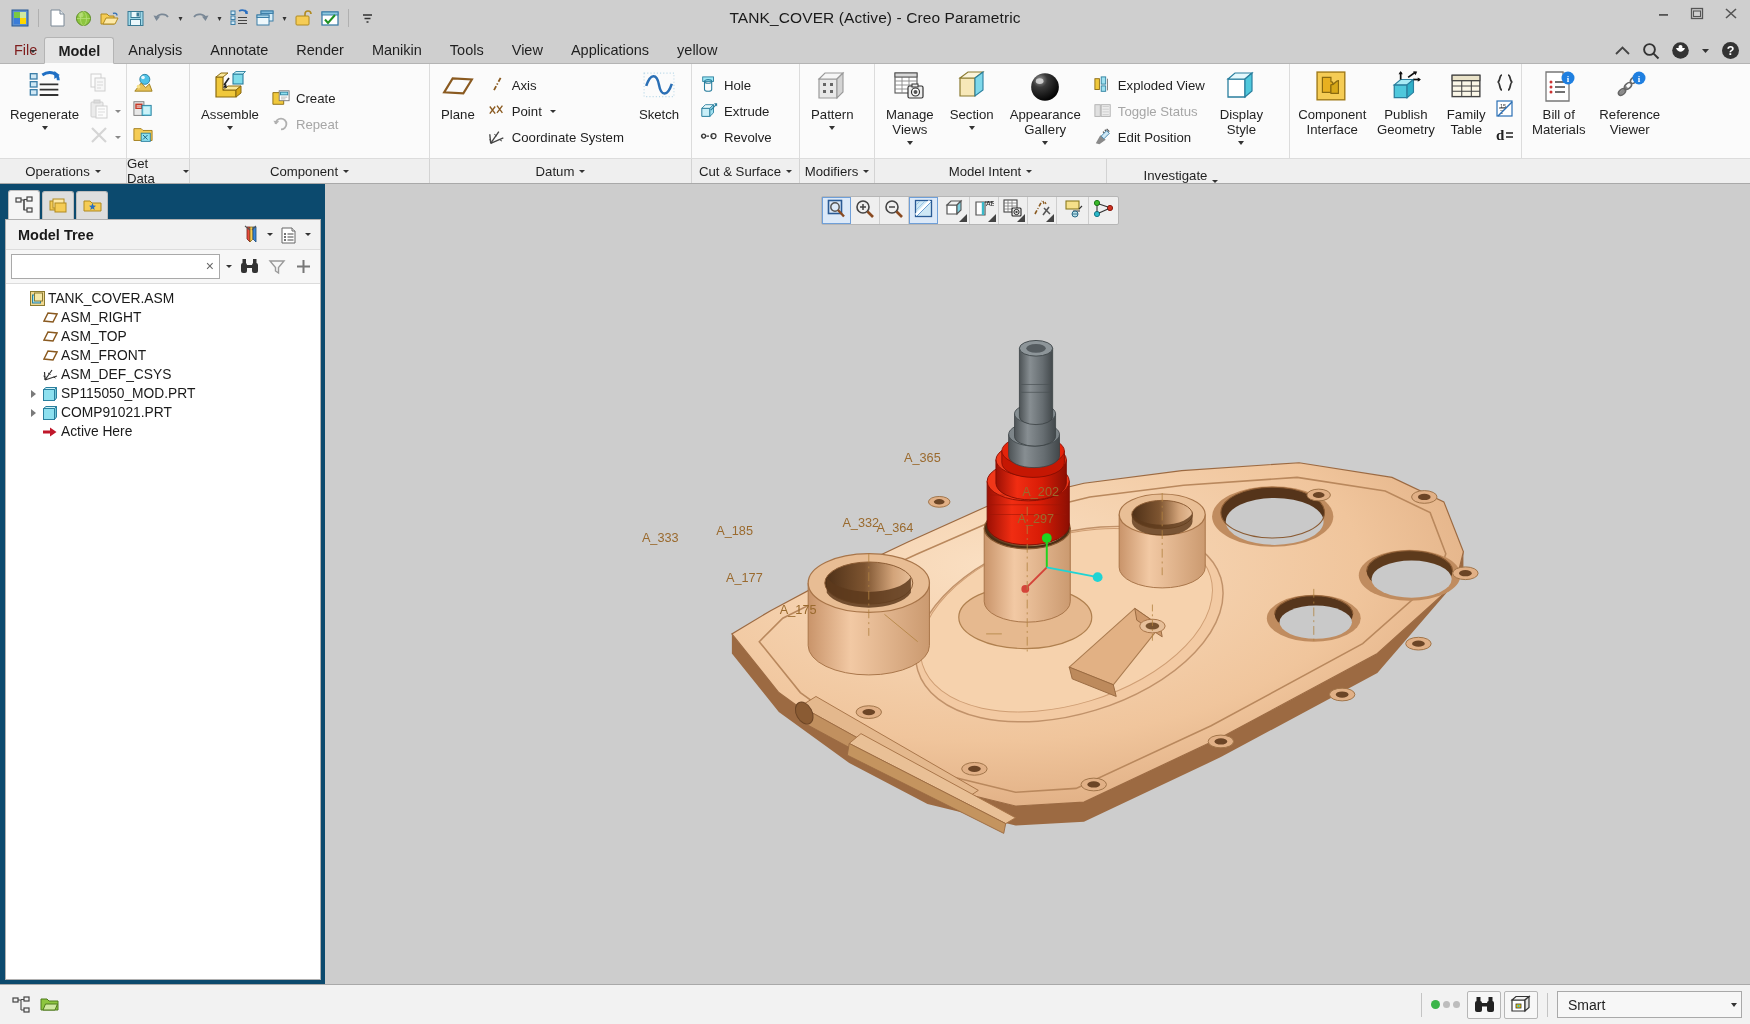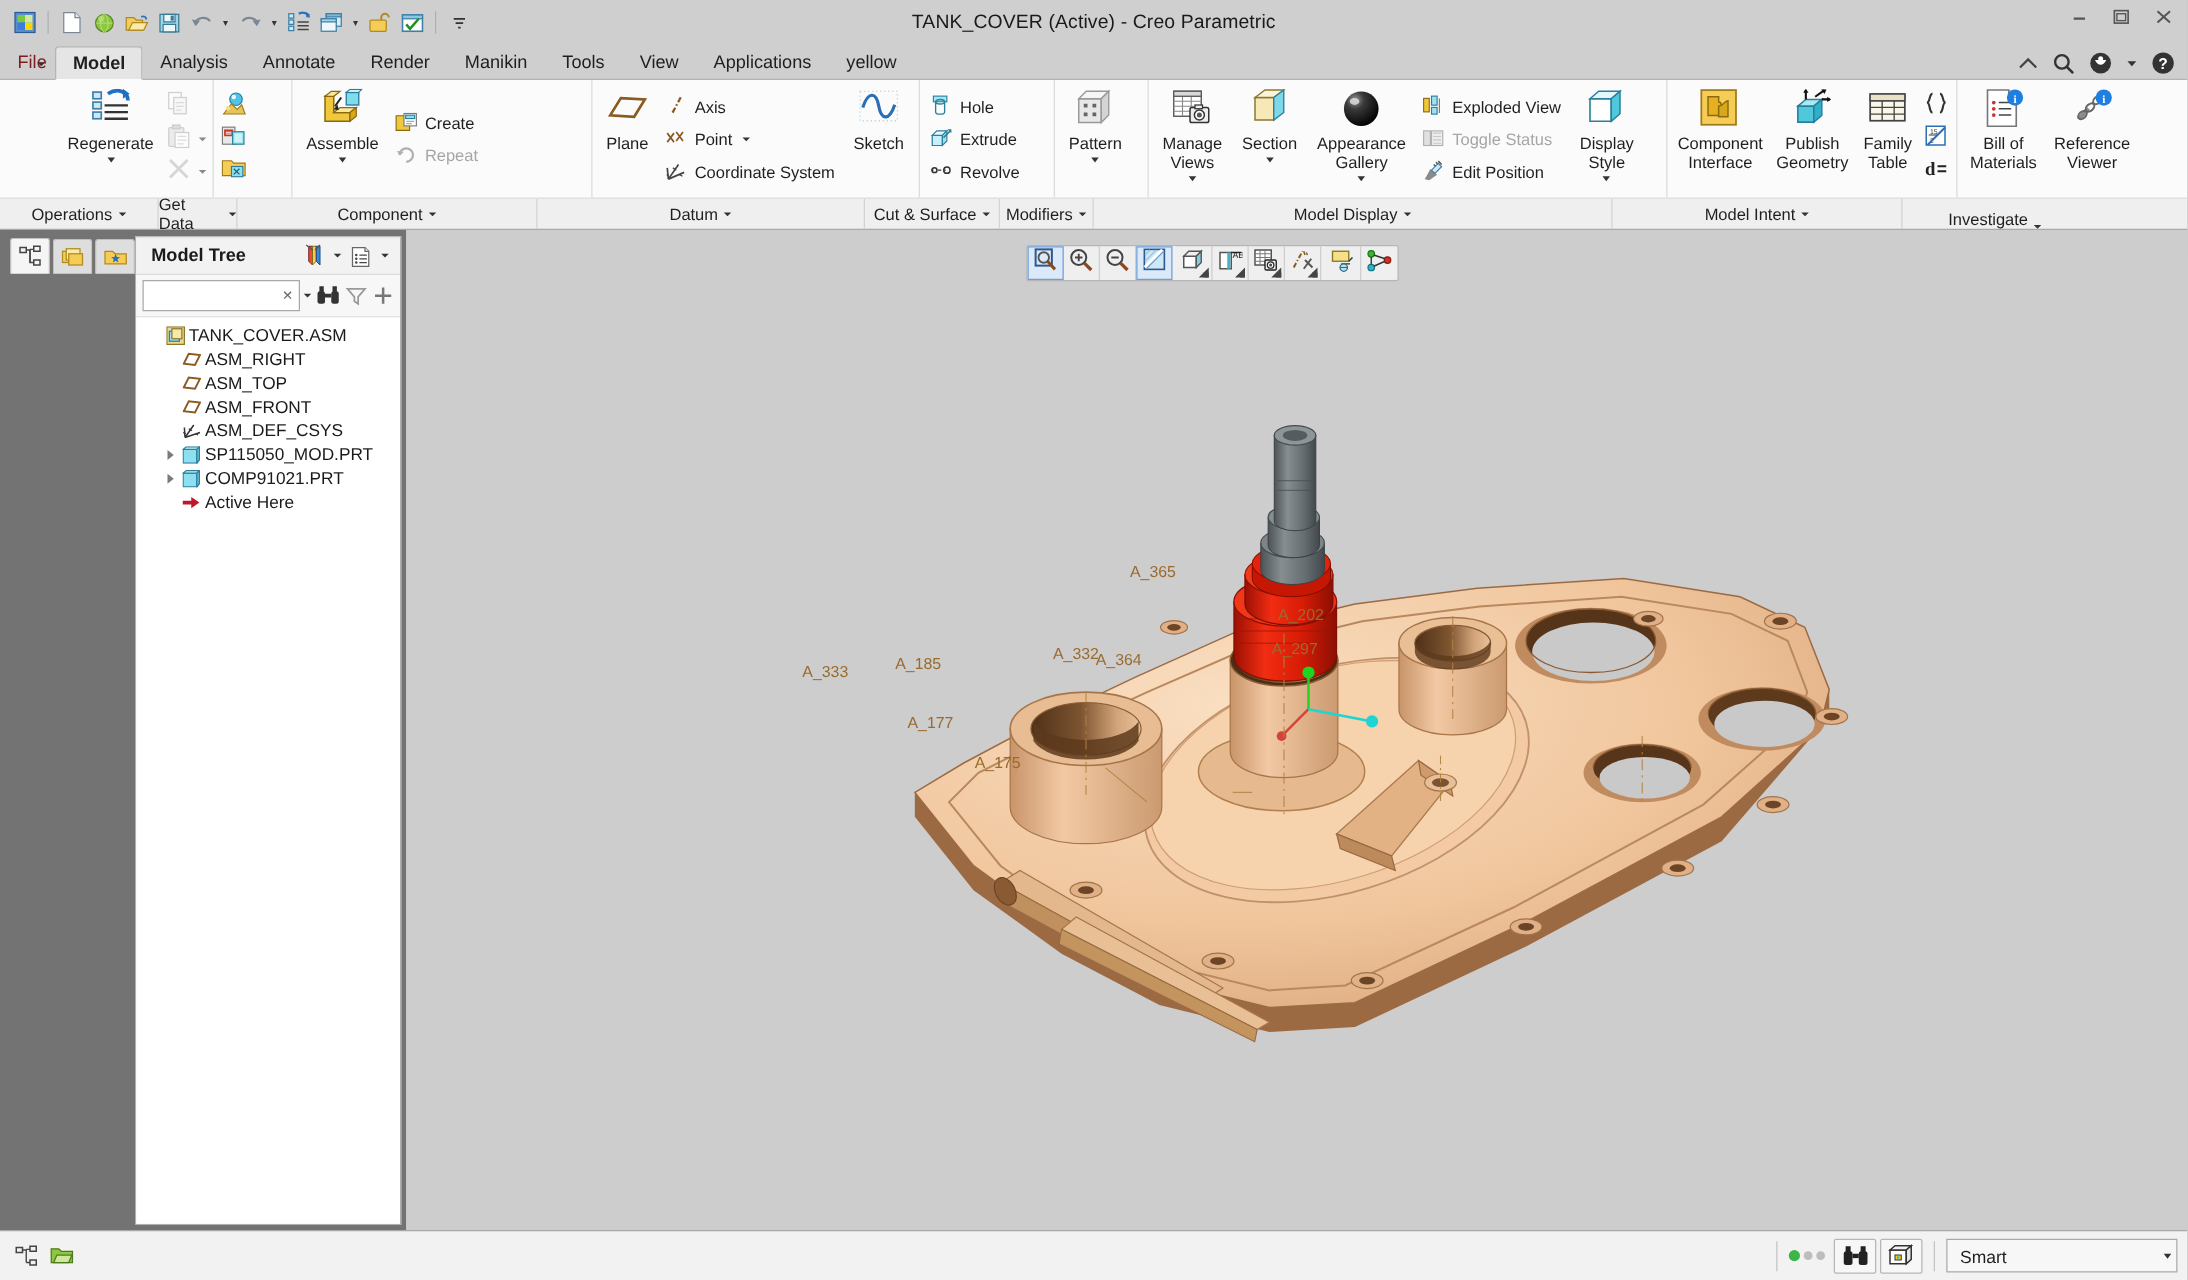--- a/index.html
+++ b/index.html
@@ -170,22 +170,22 @@
 
   
   .body {
     flex: 1 1 auto; display: flex; align-items: stretch;
     background: #cfcfcf; position: relative; min-height: 0;
   }
 
   
   .navpanel {
     width: 325px; flex: 0 0 325px;
-    background: #737373;
-    display: flex; flex-direction: row;
+    background: #0c4a6e;
+    display: flex; flex-direction: column;
     padding: 5px 4px 4px 5px;
   }
   .nav-tabs {
     height: 30px; display: flex; align-items: flex-end; gap: 2px;
     padding-left: 3px;
   }
   .nav-tab {
     width: 32px; height: 28px;
     display: flex; align-items: center; justify-content: center;
     border: 1px solid #bdbdbd; border-bottom: none;
@@ -492,21 +492,21 @@
         <div class="tr-ico">
           <svg width="19" height="19" viewBox="0 0 19 19">
             <circle cx="9.5" cy="9.5" r="8.5" fill="#333"></circle>
             <text x="9.5" y="14.2" font-size="12.5" font-weight="bold" fill="#fff" text-anchor="middle" font-family="sans-serif">?</text>
           </svg>
         </div>
       </div>
     </div>
 
   <div class="ribbon" id="ribbon">
-      <div class="rgroup" style="width: 127px; margin-left: 44px;">
+      <div class="rgroup" style="width: 127px;">
         <div class="big-btn">
           <span class="ico">
             <svg width="32" height="32" viewBox="0 0 24 24">
               <rect x="1" y="2" width="5" height="4" fill="#cfe8f5" stroke="#3d7fa8"></rect>
               <rect x="1" y="8" width="5" height="4" fill="#cfe8f5" stroke="#3d7fa8"></rect>
               <rect x="1" y="14" width="5" height="4" fill="#cfe8f5" stroke="#3d7fa8"></rect>
               <path d="M8 10h14M8 14h14M8 18h14" stroke="#333" stroke-width="1.4"></path>
               <path d="M10 3 C16 -1, 22 2, 22 7" fill="none" stroke="#1f6fc4" stroke-width="2.2"></path>
               <path d="M19 0l4 3-4 3z" fill="#1f6fc4"></path>
             </svg>
@@ -945,24 +945,20 @@
       <div class="glabel" style="width: 262px;">
         <span>Datum</span>
         <span class="dd"></span>
       </div>
       <div class="glabel" style="width: 108px;">
         <span>Cut &amp; Surface</span>
         <span class="dd"></span>
       </div>
       <div class="glabel" style="width: 75px;">
         <span>Modifiers</span>
-        <span class="dd"></span>
-      </div>
-      <div class="glabel" style="width: 415px;">
-        <span>Model Display</span>
         <span class="dd"></span>
       </div>
       <div class="glabel" style="width: 232px;">
         <span>Model Intent</span>
         <span class="dd"></span>
       </div>
       <div class="glabel" style="width: 148px;">
         <span>Investigate</span>
         <span class="dd"></span>
       </div>

